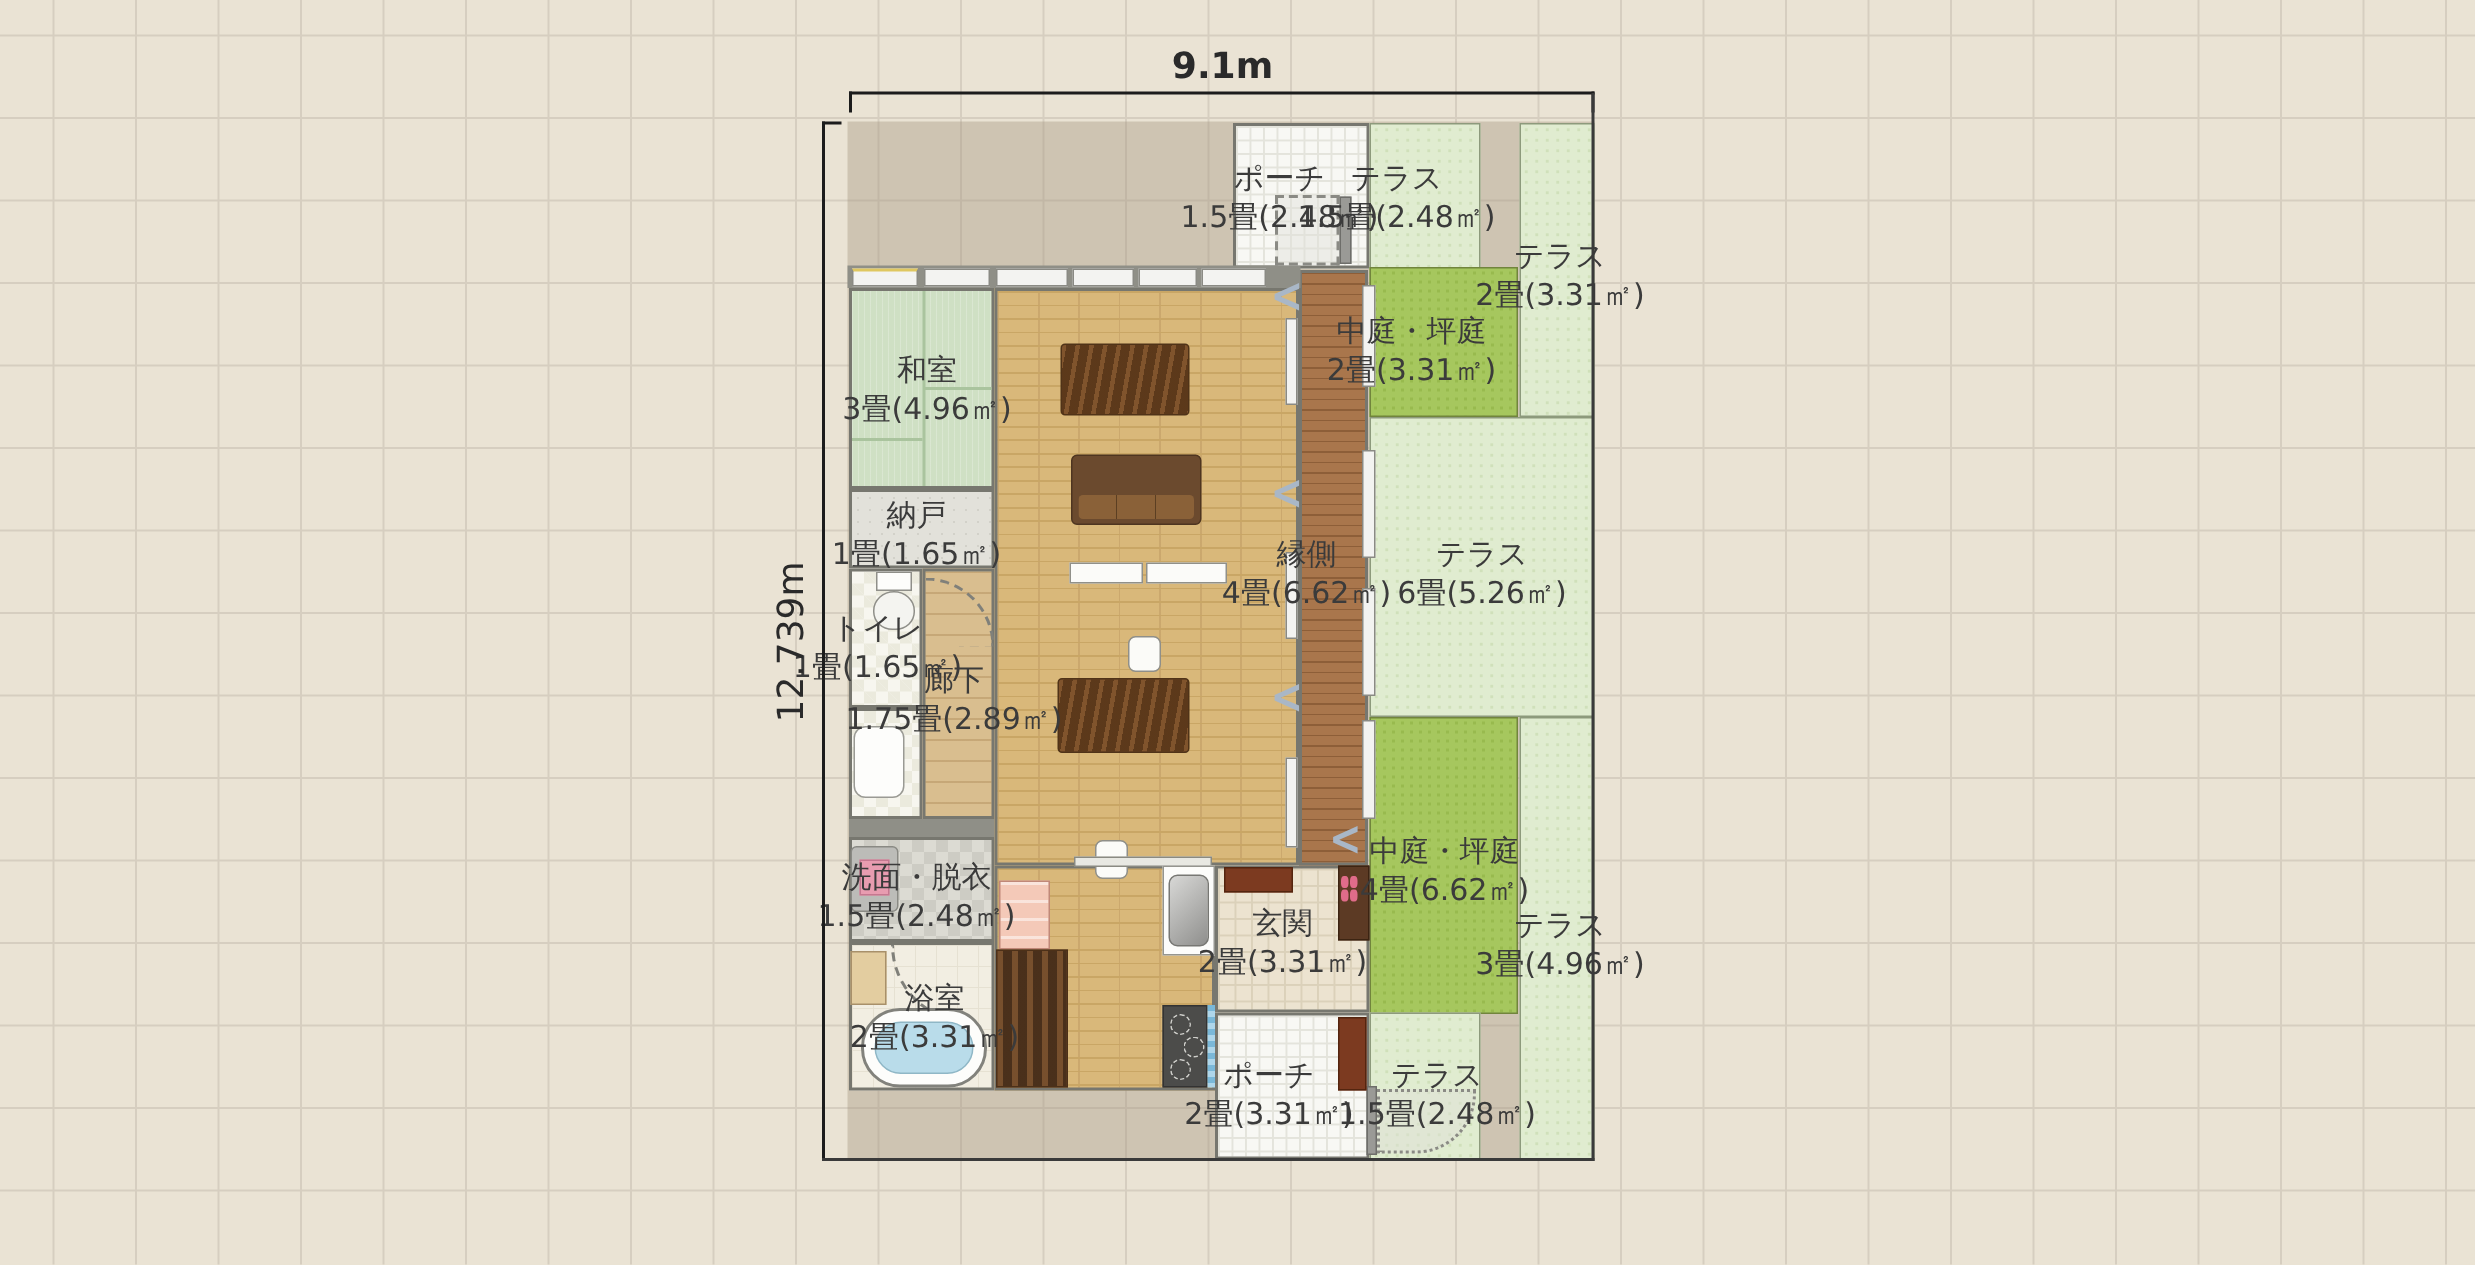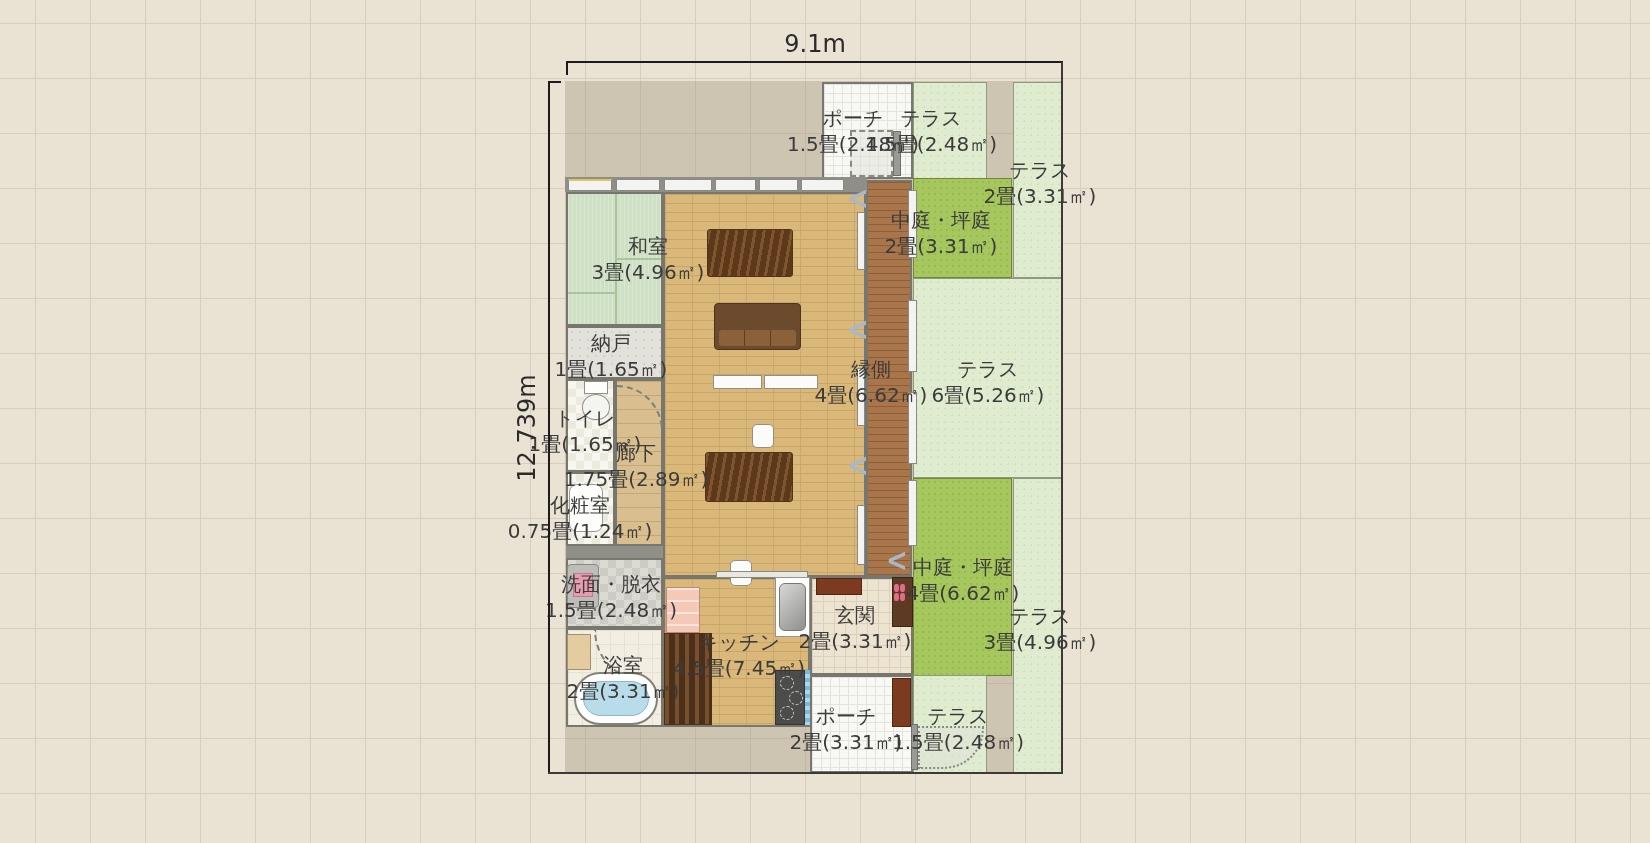--- a/index.html
+++ b/index.html
@@ -174,51 +174,43 @@
   <div class="abs basin" style="left:569px;top:484px;width:34px;height:48px;"></div>
 
   <div class="abs cab" style="left:816px;top:578px;width:46px;height:17px;"></div>
   <div class="abs cab-dark" style="left:892px;top:577px;width:21px;height:50px;"></div>
   <div class="abs cab" style="left:892px;top:678px;width:19px;height:49px;"></div>
   <div class="abs slipper" style="left:894px;top:584px;width:5px;height:8px;"></div>
   <div class="abs slipper" style="left:900px;top:584px;width:5px;height:8px;"></div>
   <div class="abs slipper" style="left:894px;top:593px;width:5px;height:8px;"></div>
   <div class="abs slipper" style="left:900px;top:593px;width:5px;height:8px;"></div>
 
-  <div class="lbl" style="left:648px;top:259px;">
+  <div class="lbl" style="left:618px;top:259px;">
       <span>和室</span>
       <span>3畳(4.96㎡)</span>
     </div>
   <div class="lbl" style="left:611px;top:356px;">
       <span>納戸</span>
       <span>1畳(1.65㎡)</span>
     </div>
   <div class="lbl" style="left:585px;top:431px;">
       <span>トイレ</span>
       <span>1畳(1.65㎡)</span>
     </div>
   <div class="lbl" style="left:636px;top:466px;">
       <span>廊下</span>
       <span>1.75畳(2.89㎡)</span>
     </div>
-  <div class="lbl" style="left:580px;top:518px;">
-      <span>化粧室</span>
-      <span>0.75畳(1.24㎡)</span>
-    </div>
   <div class="lbl" style="left:611px;top:597px;">
       <span>洗面・脱衣</span>
       <span>1.5畳(2.48㎡)</span>
     </div>
   <div class="lbl" style="left:623px;top:678px;">
       <span>浴室</span>
       <span>2畳(3.31㎡)</span>
-    </div>
-  <div class="lbl" style="left:739px;top:655px;">
-      <span>キッチン</span>
-      <span>4.5畳(7.45㎡)</span>
     </div>
   <div class="lbl" style="left:871px;top:382px;">
       <span>縁側</span>
       <span>4畳(6.62㎡)</span>
     </div>
   <div class="lbl" style="left:988px;top:382px;">
       <span>テラス</span>
       <span>6畳(5.26㎡)</span>
     </div>
   <div class="lbl" style="left:941px;top:233px;">
@@ -259,16 +251,16 @@
     </div>
 
   <div class="abs dimline" style="left:566px;top:61px;width:497px;height:2px;"></div>
   <div class="abs dimline" style="left:566px;top:61px;width:2px;height:14px;"></div>
   <div class="abs dimline" style="left:1061px;top:61px;width:2px;height:14px;"></div>
   <div class="abs dimline" style="left:548px;top:81px;width:2px;height:693px;"></div>
   <div class="abs dimline" style="left:548px;top:81px;width:13px;height:2px;"></div>
   <div class="abs dimline" style="left:548px;top:772px;width:13px;height:2px;"></div>
   <div class="abs edgeline" style="left:1061px;top:62px;width:2px;height:712px;"></div>
   <div class="abs edgeline" style="left:548px;top:772px;width:515px;height:2px;"></div>
-  <div class="abs dimtext" style="left:815px;top:44px;">9.1m</div>
+  <div class="abs dimtext" style="left:815px;top:44px;font-weight:bold;">9.1m</div>
   <div class="abs dimtext vert" style="left:527px;top:428px;">12.739m</div>
 
 </div>
 
 </body></html>

